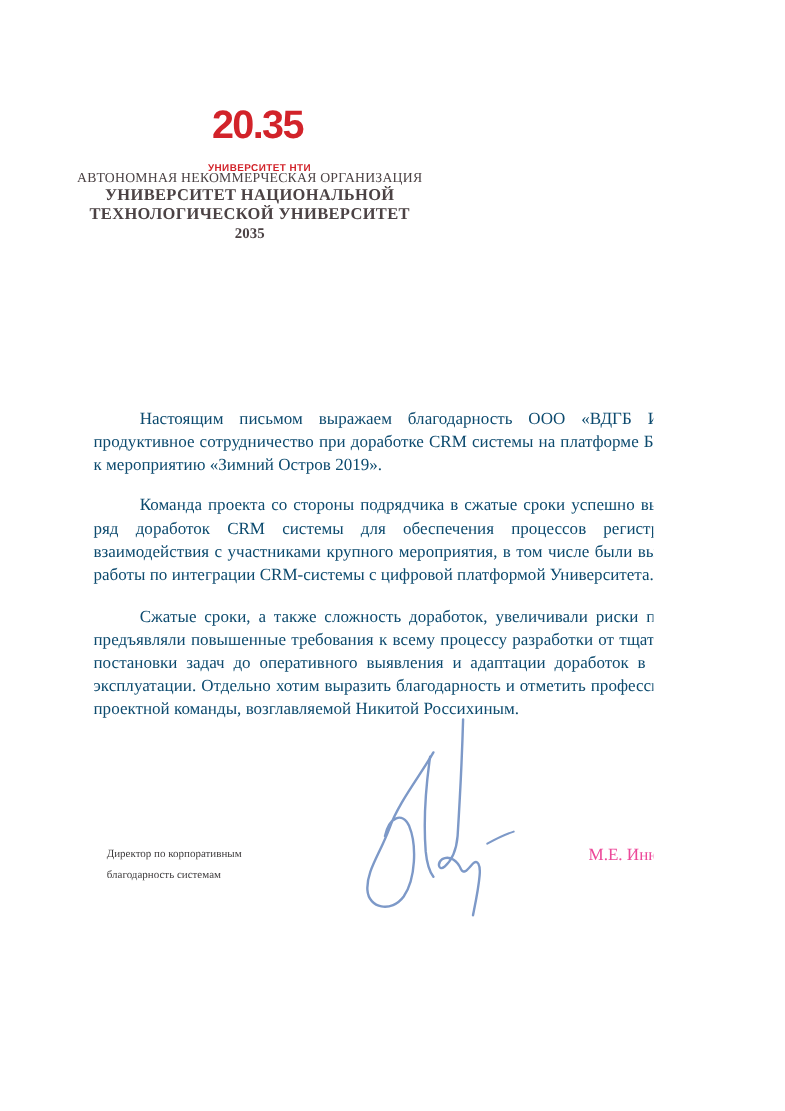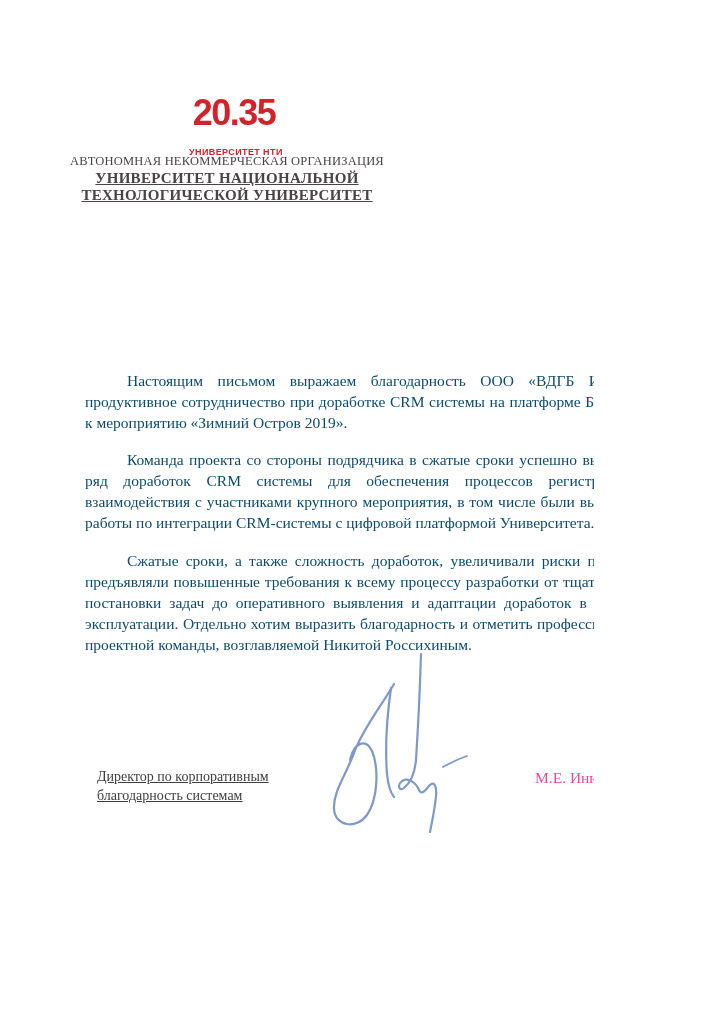--- a/index.html
+++ b/index.html
@@ -41,21 +41,21 @@
   
   .org-block {
     position: absolute;
     left: 30px;
     top: 153px;
     width: 394px;
     text-align: center;
     color: #4b4244;
   }
   .org-line1 { font-size: 12.5px; line-height: 17px; letter-spacing: 0.2px; }
-  .org-line2, .org-line3 { font-size: 15px; font-weight: bold; line-height: 17px; letter-spacing: 0.3px; text-decoration: underline; }
+  .org-line2, .org-line3 { font-size: 15px; font-weight: bold; line-height: 17px; letter-spacing: 0.3px; }
   .org-line4 { font-size: 13.5px; font-weight: bold; line-height: 16px; }
 
   
   .address-block {
     position: absolute;
     left: 112px;
     top: 227px;
     width: 300px;
     text-align: center;
     font-style: italic;
@@ -85,24 +85,23 @@
     position: absolute;
     left: 312px;
     top: 650px;
     width: 165px;
     height: 185px;
   }
   .sig-title {
     position: absolute;
     left: 97px;
     top: 767px;
-    font-size: 14px;
+    font-size: 10px;
     line-height: 19px;
     color: #3f3d3e;
-    text-decoration: underline;
   }
   .sig-name {
     position: absolute;
     left: 535px;
     top: 769px;
     font-size: 15.5px;
     color: #ec4899;
     white-space: nowrap;
   }
 </style>
@@ -113,20 +112,21 @@
 
   <div class="logo-block">
     <div class="logo-number">20.35</div>
     <div class="logo-caption">УНИВЕРСИТЕТ НТИ</div>
   </div>
 
   <div class="org-block">
     <div class="org-line1">АВТОНОМНАЯ НЕКОММЕРЧЕСКАЯ ОРГАНИЗАЦИЯ</div>
     <div class="org-line2">УНИВЕРСИТЕТ НАЦИОНАЛЬНОЙ</div>
     <div class="org-line3">ТЕХНОЛОГИЧЕСКОЙ УНИВЕРСИТЕТ</div>
+    <div class="org-line4">2035</div>
   </div>
 
 
   <div class="body-text">
     <p class="para-1">Настоящим письмом выражаем благодарность ООО «ВДГБ ИТС» за продуктивное сотрудничество при доработке CRM системы на платформе Битрикс24 к мероприятию «Зимний Остров 2019».</p>
     <p class="para-2">Команда проекта со стороны подрядчика в сжатые сроки успешно выполнила ряд доработок CRM системы для обеспечения процессов регистрации и взаимодействия с участниками крупного мероприятия, в том числе были выполнены работы по интеграции CRM-системы с цифровой платформой Университета.</p>
     <p class="para-3">Сжатые сроки, а также сложность доработок, увеличивали риски проекта и предъявляли повышенные требования к всему процессу разработки от тщательности постановки задач до оперативного выявления и адаптации доработок в процессе эксплуатации. Отдельно хотим выразить благодарность и отметить профессионализм проектной команды, возглавляемой Никитой Россихиным.</p>
   </div>
 
   <svg class="signature-svg" viewBox="0 0 165 185" xmlns="http://www.w3.org/2000/svg">

